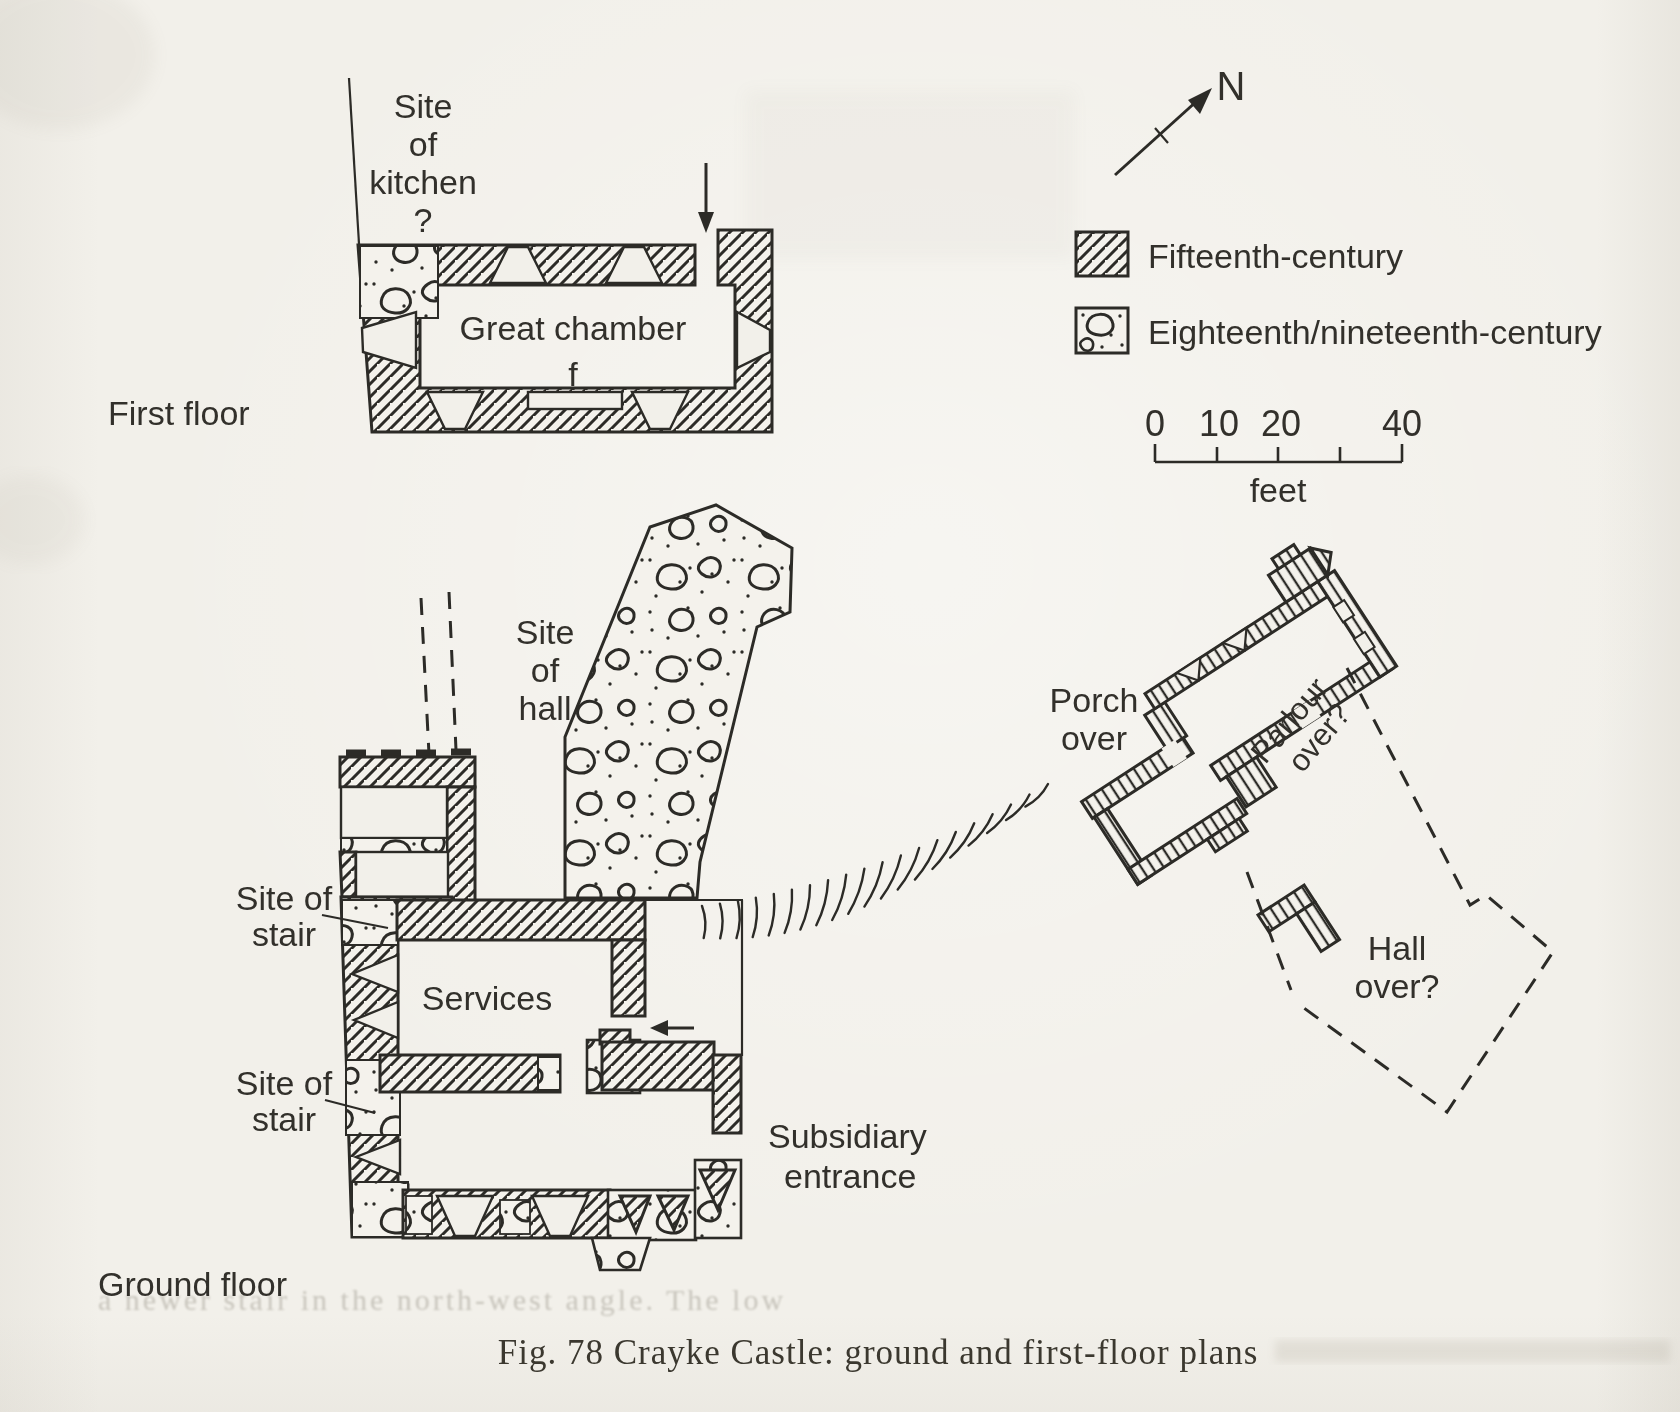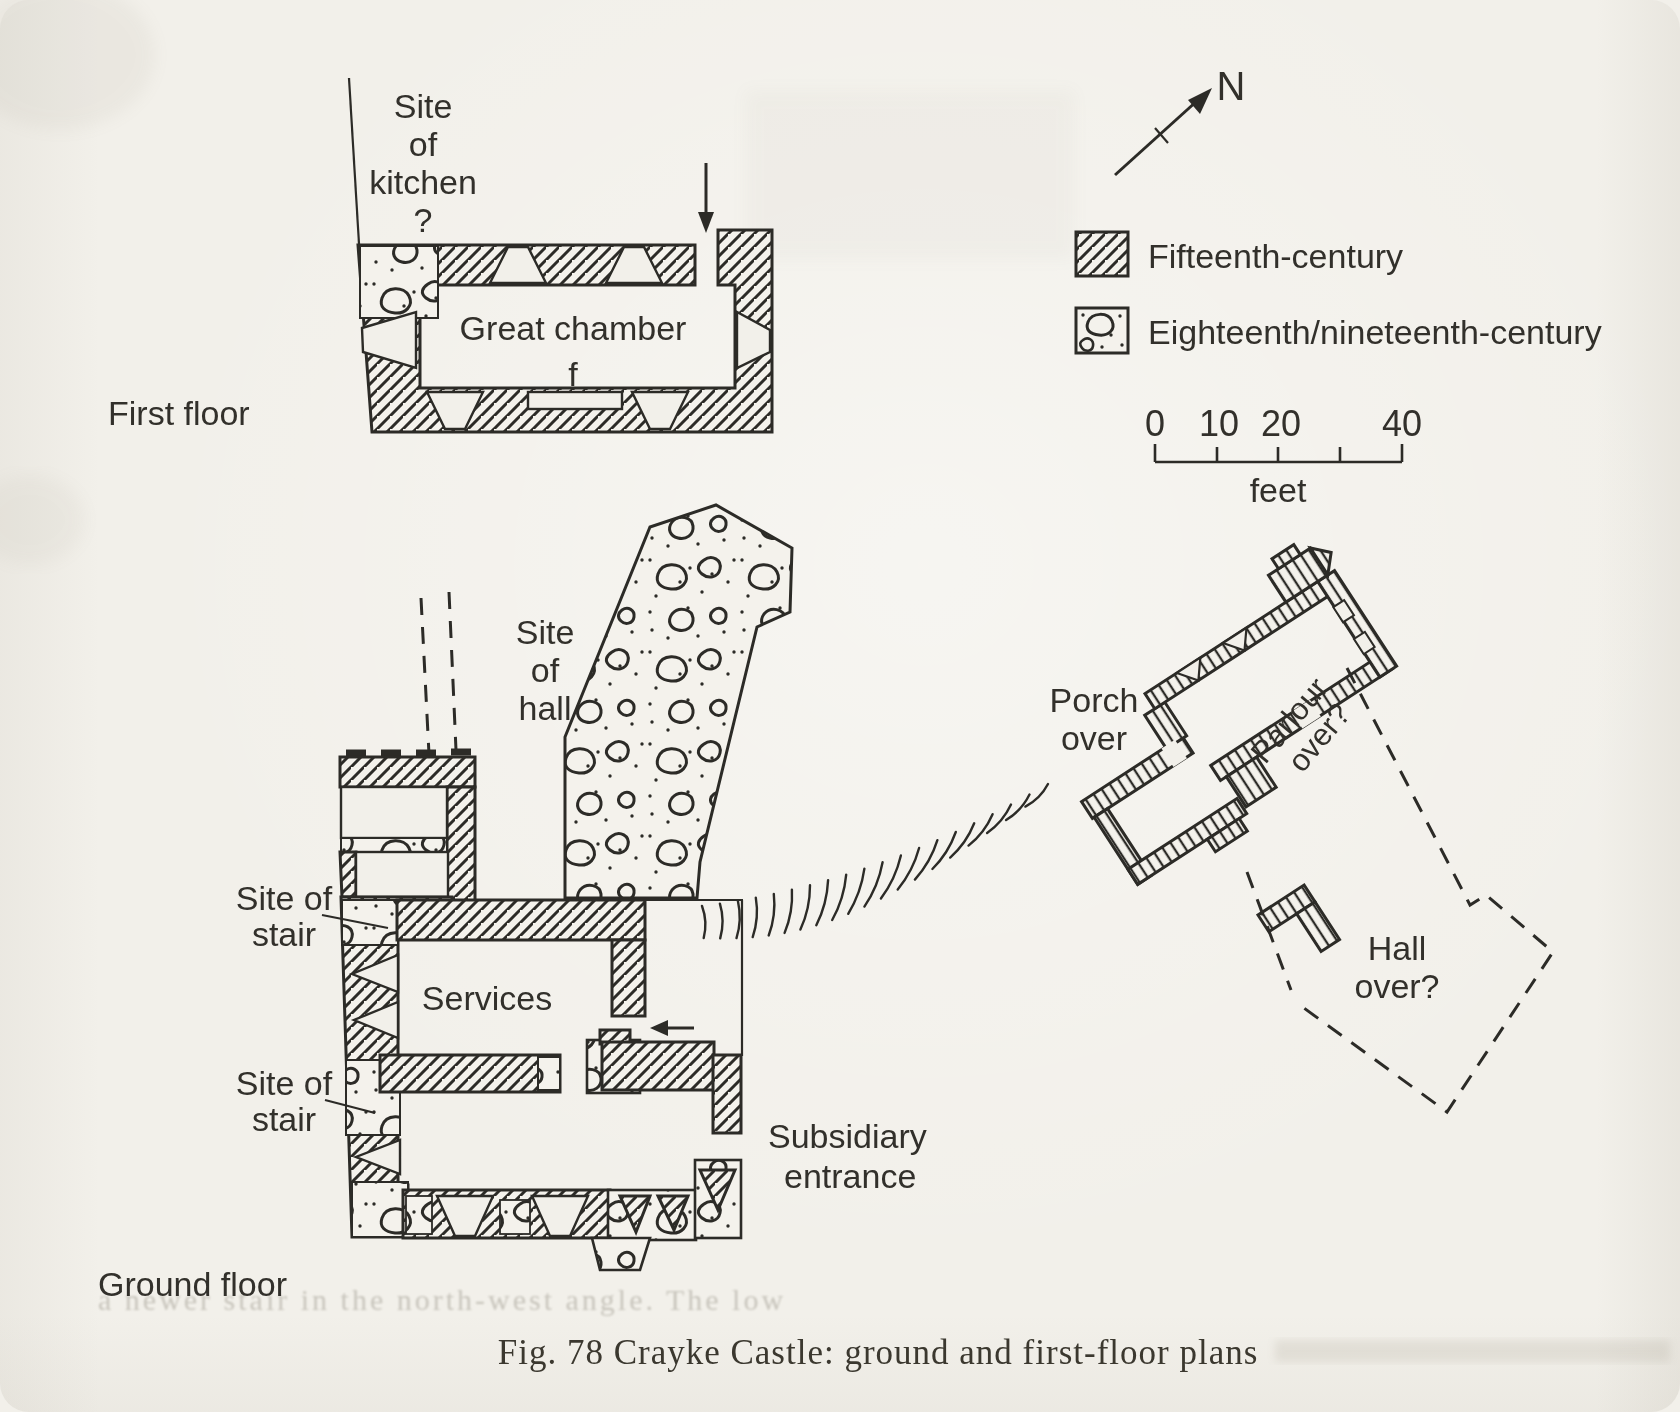--- a/index.html
+++ b/index.html
@@ -8,21 +8,20 @@
     background:#f2f0ea;
     font-family:"Liberation Sans", sans-serif;
   }
   .page{
     position:relative;width:1680px;height:1412px;
     background:
       radial-gradient(ellipse at 55% 40%, rgba(255,255,255,.35), rgba(0,0,0,0) 60%),
       linear-gradient(90deg, rgba(120,110,90,.06), rgba(0,0,0,0) 6%, rgba(0,0,0,0) 95%, rgba(120,110,90,.08)),
       linear-gradient(0deg, rgba(120,110,90,.05), rgba(0,0,0,0) 7%),
       #f2f0ea;
-    border-radius: 29px;
   }
   svg{position:absolute;left:0;top:0;}
   svg text{fill:#32302b;}
   .lbl{font-family:"Liberation Sans", sans-serif;font-size:34px;}
   .lbl-sm{font-family:"Liberation Sans", sans-serif;font-size:31px;}
   .caption{font-family:"Liberation Serif", serif;font-size:35px;fill:#3b382f;letter-spacing:1px;}
   .ghost{font-family:"Liberation Serif", serif;font-size:30px;fill:#6f6a5c;opacity:.32;letter-spacing:3px;}
   .wall{stroke:#2c2b27;stroke-width:3;}
   .thin{stroke:#2c2b27;stroke-width:2.2;fill:none;}
   .dash{stroke:#2c2b27;stroke-width:3;fill:none;stroke-dasharray:17 12;}

